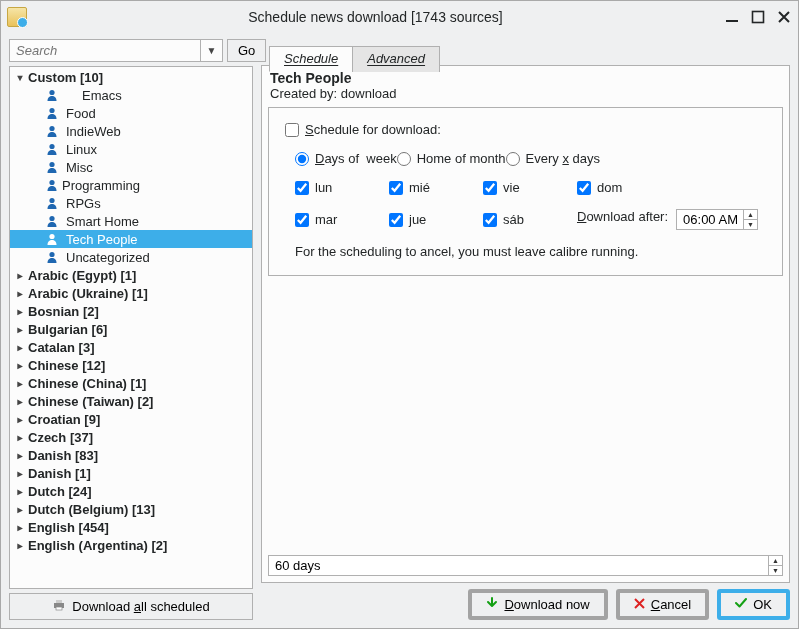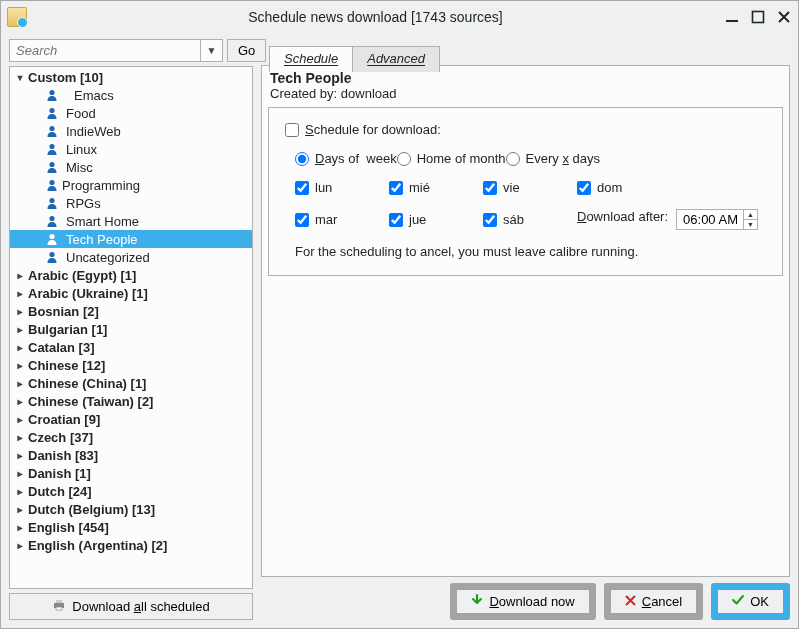--- a/index.html
+++ b/index.html
@@ -288,21 +288,21 @@
     gap:14px;
   }
   .older-row .spin { flex:1; }
   .older-row .spin input { width:auto; flex:1; }
   .footer {
     display:flex;
     justify-content:flex-end;
     gap:8px;
   }
   button.foot {
-    border:7px solid #a3a3a3;
+    border:4px solid #a3a3a3;
     background:#eff0f1;
     padding:4px 14px;
     font-size:13px;
     cursor:pointer;
     display:flex;
     align-items:center;
     gap:6px;
     border-radius:3px;
   }
   button.foot.primary {
@@ -359,21 +359,21 @@
               <span>Custom [10]</span>
             </div>
             <div class="tree-row child">
               <span class="tree-arrow"></span>
               <span class="person-icon">
                 <svg width="14" height="14" viewBox="0 0 14 14">
                   <circle cx="7" cy="4.5" r="2.6" fill="#1f67b1"></circle>
                   <path d="M2.5 13 C2.5 9.5 4.5 8 7 8 C9.5 8 11.5 9.5 11.5 13 Z" fill="#1f67b1"></path>
                 </svg>
               </span>
-              <span style="margin-left:12px">Emacs</span>
+              <span style="margin-left:20px">Emacs</span>
             </div>
             <div class="tree-row child">
               <span class="tree-arrow"></span>
               <span class="person-icon">
                 <svg width="14" height="14" viewBox="0 0 14 14">
                   <circle cx="7" cy="4.5" r="2.6" fill="#1f67b1"></circle>
                   <path d="M2.5 13 C2.5 9.5 4.5 8 7 8 C9.5 8 11.5 9.5 11.5 13 Z" fill="#1f67b1"></path>
                 </svg>
               </span>
               <span style="margin-left:4px">Food</span>
@@ -465,21 +465,21 @@
             <div class="tree-row ">
               <span class="tree-arrow">▸</span>
               <span>Arabic (Ukraine) [1]</span>
             </div>
             <div class="tree-row ">
               <span class="tree-arrow">▸</span>
               <span>Bosnian [2]</span>
             </div>
             <div class="tree-row ">
               <span class="tree-arrow">▸</span>
-              <span>Bulgarian [1]</span>
+              <span>Bulgarian [6]</span>
             </div>
             <div class="tree-row ">
               <span class="tree-arrow">▸</span>
               <span>Catalan [3]</span>
             </div>
             <div class="tree-row ">
               <span class="tree-arrow">▸</span>
               <span>Chinese [12]</span>
             </div>
             <div class="tree-row ">
@@ -616,20 +616,27 @@
                   </div>
                 </div>
               </div>
 
               <div class="note">For the scheduling to ancel, you must leave calibre running.</div>
             </div>
 
             <div style="flex:1"></div>
 
             <div class="older-row">
+              <div class="spin">
+                <input value="60 days" style="">
+                <div class="spin-btns">
+                    <div>▲</div>
+                    <div>▼</div>
+                  </div>
+              </div>
             </div>
           </div>
         </div>
 
         <div class="footer">
           <button class="foot">
             <span>
               <svg width="12" height="12" viewBox="0 0 12 12">
                   <path d="M6 1 L6 8 M2 5 L6 9 L10 5" stroke="#14a014" stroke-width="2" fill="none" stroke-linecap="round" stroke-linejoin="round"></path>
                 </svg>

